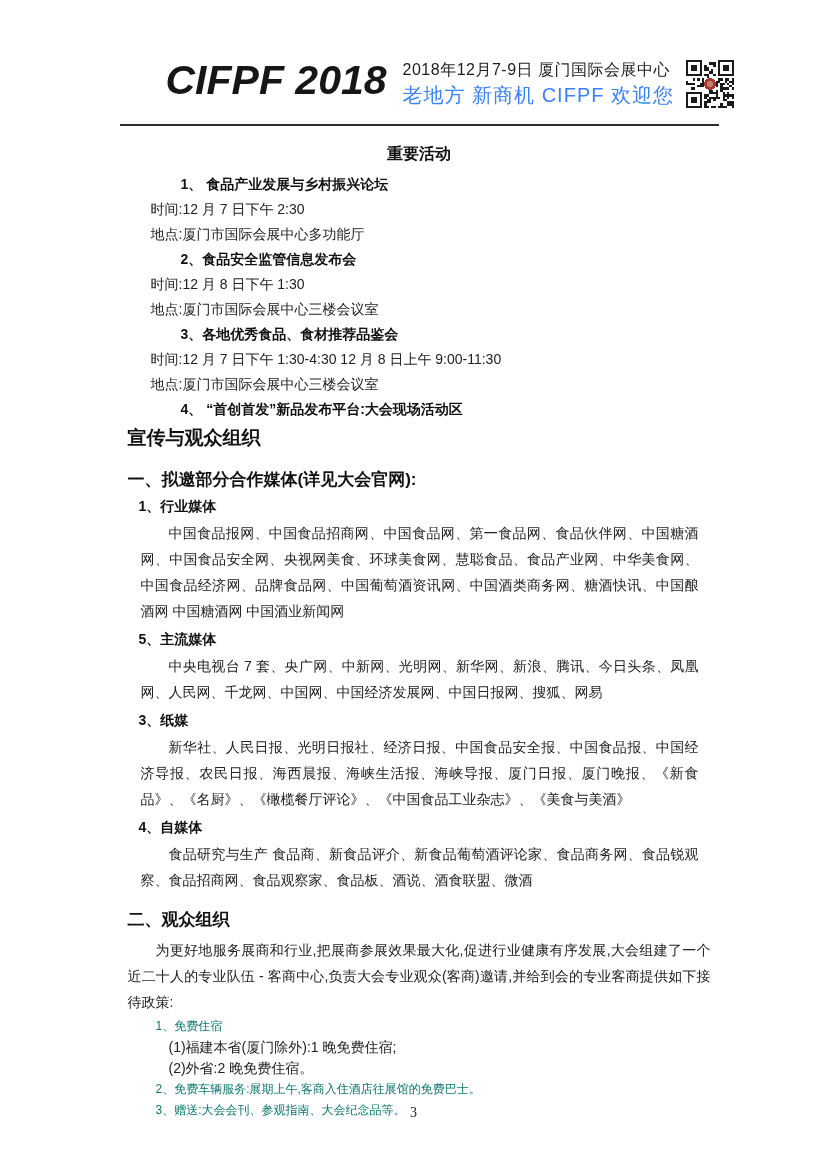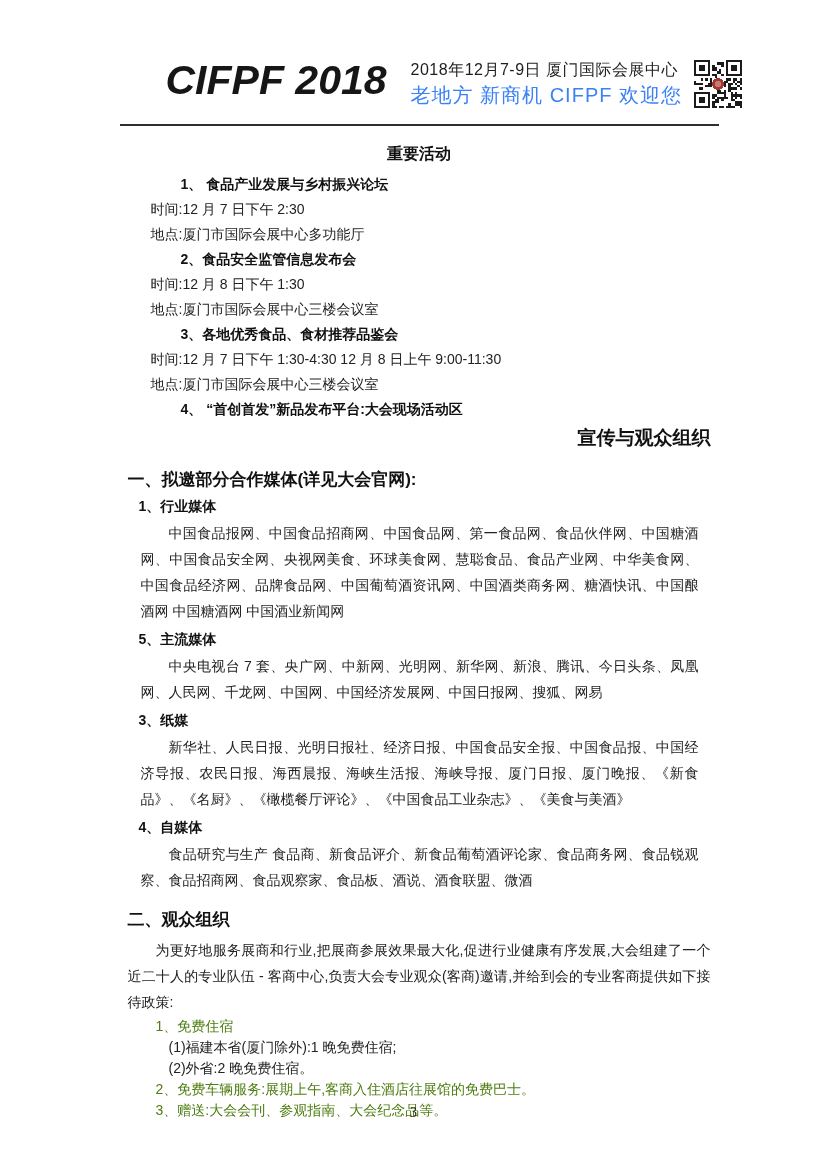--- a/index.html
+++ b/index.html
@@ -13,42 +13,42 @@
     box-sizing:border-box;
     padding:0 66px 0 77px;
     overflow:hidden;
   }
   
   .hdr{display:flex;align-items:flex-start;padding:58px 0 0 38px;}
   .logo{
     font-size:41px;line-height:44px;font-weight:bold;font-style:italic;
     letter-spacing:0px;color:#161616;white-space:nowrap;
   }
-  .hdr-text{margin-left:24px;padding-top:1px;white-space:nowrap;}
+  .hdr-text{margin-left:16px;padding-top:1px;white-space:nowrap;}
   .hdr-line1{font-size:16px;line-height:21px;letter-spacing:0.5px;color:#1e1e1e;}
   .hdr-line2{font-size:20px;line-height:24px;margin-top:3px;letter-spacing:1px;color:#3b82f6;}
   .qr{margin-left:12px;width:48px;height:48px;flex:0 0 auto;margin-top:2px;}
   .qr svg{display:block;width:48px;height:48px;}
   .rule{border:none;border-top:2px solid #2e2e2e;margin:16px -8px 0 -8px;}
   
   .center-title{font-size:16px;font-weight:bold;text-align:center;margin:19px 0 14px;line-height:18px;color:#111;}
-  .pub-title{font-size:19px;font-weight:bold;text-align:right;margin:4px 0 0;line-height:22px;color:#111;}
+  .pub-title{font-size:19px;font-weight:bold;text-align:left;margin:4px 0 0;line-height:22px;color:#111;}
   
   .act p{margin:0 0 10px;font-size:14px;line-height:15px;}
   .act-heading{font-weight:bold;padding-left:53px;color:#111;}
   .act-line{padding-left:23px;color:#222;}
   
   .media-heading{font-size:17px;font-weight:bold;margin:20px 0 0;line-height:22px;color:#111;}
   .media-group{margin-top:6px;}
   .group-label{font-size:14px;font-weight:bold;line-height:18px;margin:5px 0 5px 11px;color:#111;}
   .group-text{font-size:14px;line-height:26px;margin:0 12px 0 13px;text-indent:2em;text-align:justify;color:#222;}
   
   .aud-heading{font-size:17px;font-weight:bold;margin:16px 0 6px;line-height:22px;color:#111;}
   .intro{font-size:14px;line-height:26px;text-indent:2em;margin:0 0 4px;text-align:justify;color:#222;}
-  .policy{font-size:14px;line-height:15px;margin:0 0 6px 28px;color:#4d7c0f;}
+  .policy{font-size:12px;line-height:15px;margin:0 0 6px 28px;color:#0f766e;}
   .policy-sub{font-size:14px;line-height:15px;margin:0 0 6px 41px;color:#222;}
   
   .page-num{
     position:absolute;left:0;right:0;bottom:48px;text-align:center;
     font-family:"Liberation Serif","DejaVu Serif",serif;font-size:14px;color:#222;
   }
 </style>
 </head>
 <body>
 

